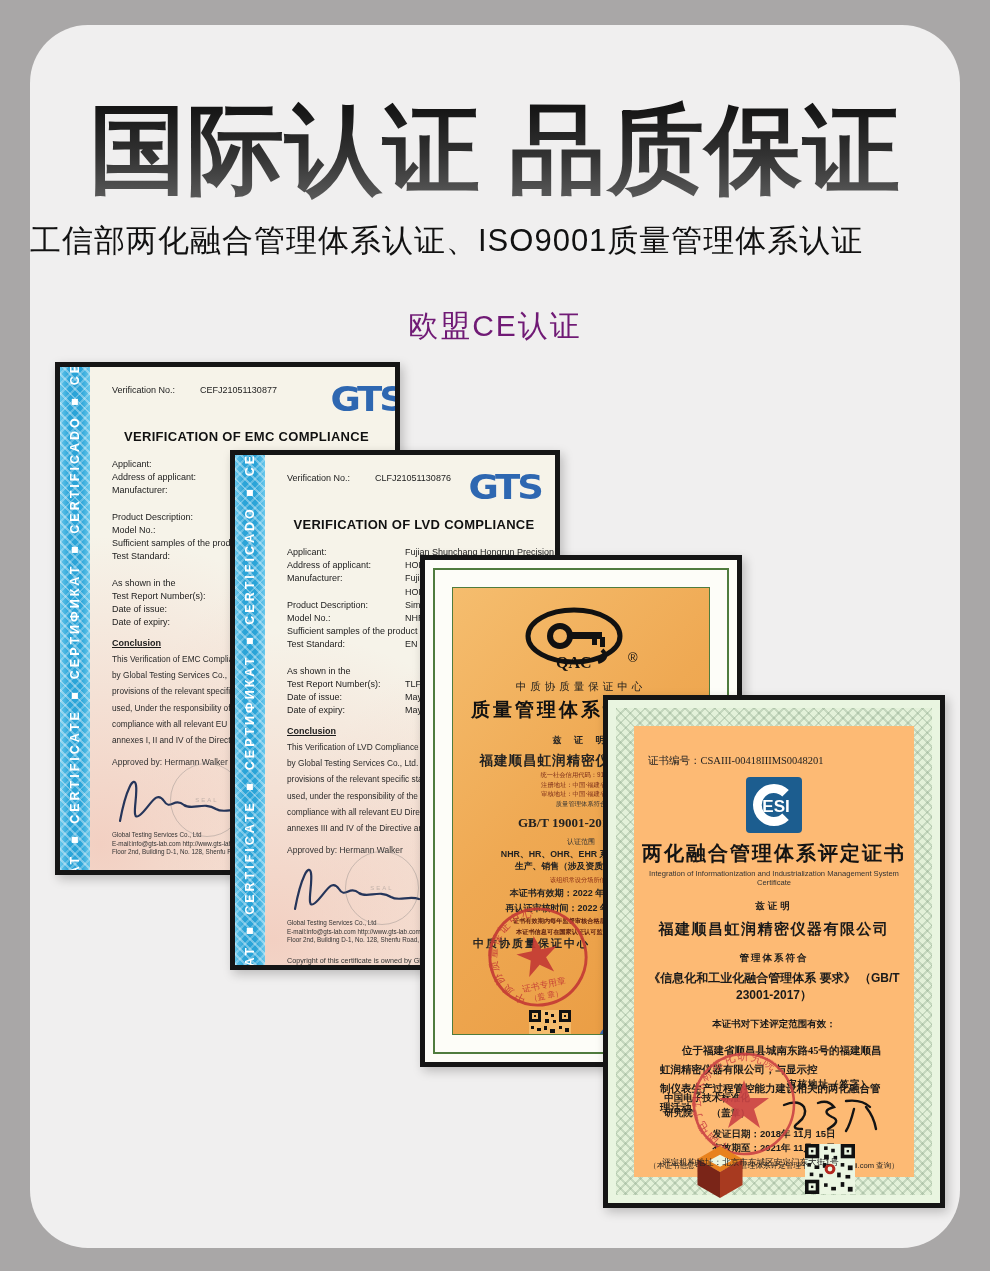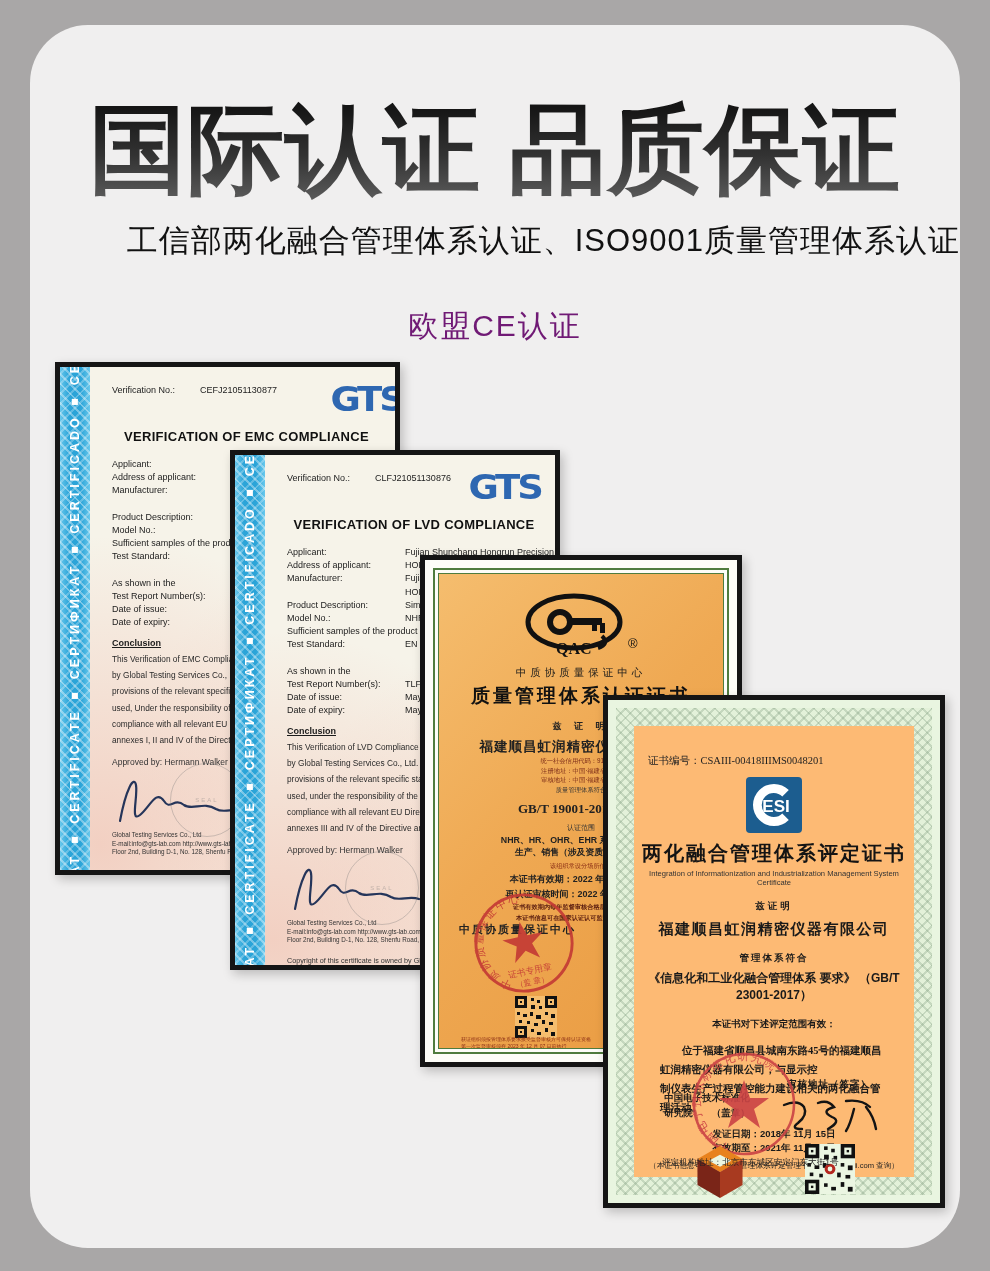--- a/index.html
+++ b/index.html
@@ -4,21 +4,21 @@
 <style>
   * { margin:0; padding:0; box-sizing:border-box; }
   html,body { width:990px; height:1271px; }
   body { background:#a9a7a7; font-family:"Liberation Sans","DejaVu Sans",sans-serif; position:relative; overflow:hidden; }
 
   .card { position:absolute; left:30px; top:25px; width:930px; height:1223px; background:#f0efef; border-radius:58px; }
 
   .main-title { margin-top:72px; text-align:center; font-size:97px; font-weight:900; letter-spacing:1px;
     background:linear-gradient(180deg,#151515 10%,#333 55%,#5e5e5e 100%);
     -webkit-background-clip:text; background-clip:text; color:transparent; line-height:1.1; }
-  .subtitle1 { margin-top:16px; text-align:right; font-size:31px; color:#111; letter-spacing:1px;padding-left:28px; }
+  .subtitle1 { margin-top:16px; text-align:left; font-size:31px; color:#111; letter-spacing:1px; }
   .subtitle2 { margin-top:44px; text-align:center; font-size:30px; color:#701a75; letter-spacing:2px; }
 
   .cert-stack { position:absolute; left:0; top:0; width:930px; height:1223px; }
   .cert { position:absolute; border:5px solid #151515; box-shadow:3px 4px 10px rgba(0,0,0,.22); overflow:hidden; }
 
   
   .gts { background:
       radial-gradient(circle at 12% 95%, rgba(236,150,130,.38), rgba(236,150,130,0) 55%),
       radial-gradient(circle at 90% 80%, rgba(240,170,150,.20), rgba(240,170,150,0) 45%),
       #f6f3e9; }
@@ -44,21 +44,21 @@
   .sigwrap { position:relative; height:58px; margin-top:4px; }
   .sealwm { position:absolute; left:58px; top:-8px; width:74px; height:74px; border:1px solid rgba(120,120,120,.35);
       border-radius:50%; color:rgba(120,120,120,.4); font-size:6px; display:flex; align-items:center; justify-content:center; letter-spacing:2px;}
   .ce-mark { position:absolute; right:28px; top:2px; font-size:40px; color:#3e4246; font-weight:bold;
       letter-spacing:10px; font-family:"DejaVu Sans",sans-serif; }
   .gts-foot { font-size:6.3px; color:#333; line-height:8.5px; margin-top:2px; }
   .gts-copy { font-size:7.2px; color:#333; line-height:11px; margin-top:10px; }
 
   
   .qac-mat { position:absolute; inset:0; background:#fdfdf8; padding:8px; }
-  .qac-b1 { border:2px solid #4f7c3e; padding:3px; height:100%; }
+  .qac-b1 { border:2px solid #4f7c3e; padding:17px; height:100%; }
   .qac-b2 { border:1px solid #4f7c3e; height:100%;
       background:linear-gradient(135deg,#f5bd6e 0%,#efa953 45%,#e99a40 100%); position:relative; overflow:hidden;
       text-align:center; color:#222; }
   .qac-logo { margin:16px auto 2px auto; display:block; }
   .qac-org { font-size:10.5px; letter-spacing:4px; color:#1a1a1a; }
   .qac-title { font-family:"Liberation Serif","DejaVu Serif",serif; font-size:19px; font-weight:bold; letter-spacing:3px; margin-top:3px; color:#111; }
   .qac-hereby { font-size:9px; letter-spacing:5px; margin-top:11px; font-weight:bold; }
   .qac-company { font-family:"Liberation Serif","DejaVu Serif",serif; font-size:13.5px; font-weight:bold; letter-spacing:1px; margin-top:5px; white-space:nowrap; }
   .qac-small { font-size:6.3px; color:#7a2a18; line-height:8.6px; margin-top:1px; white-space:nowrap; }
   .qac-std { font-family:"Liberation Serif","DejaVu Serif",serif; font-size:13px; font-weight:bold; margin-top:7px; white-space:nowrap; }

